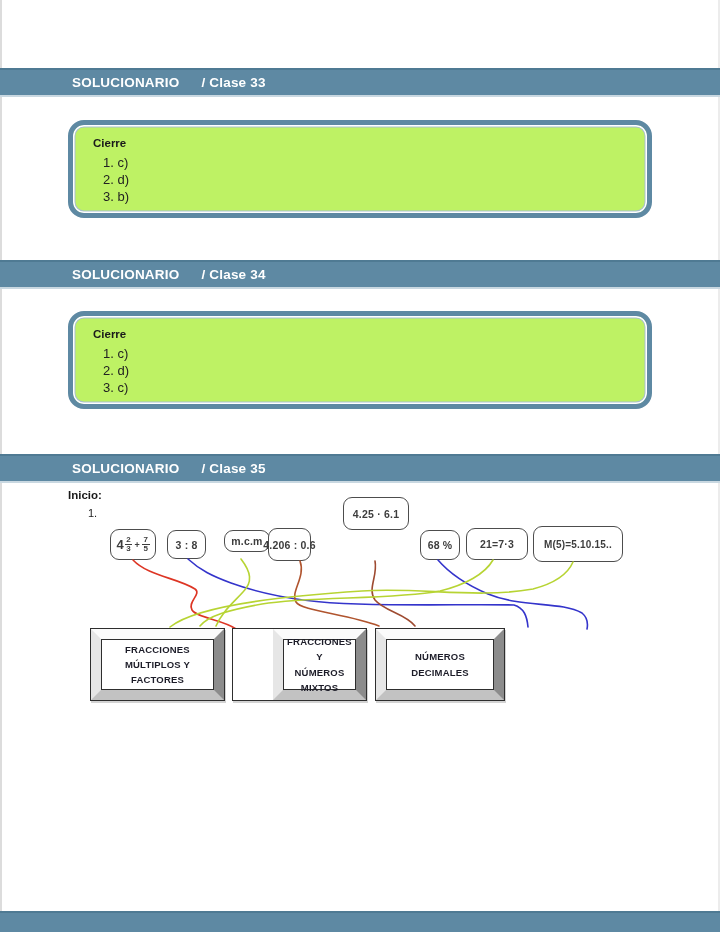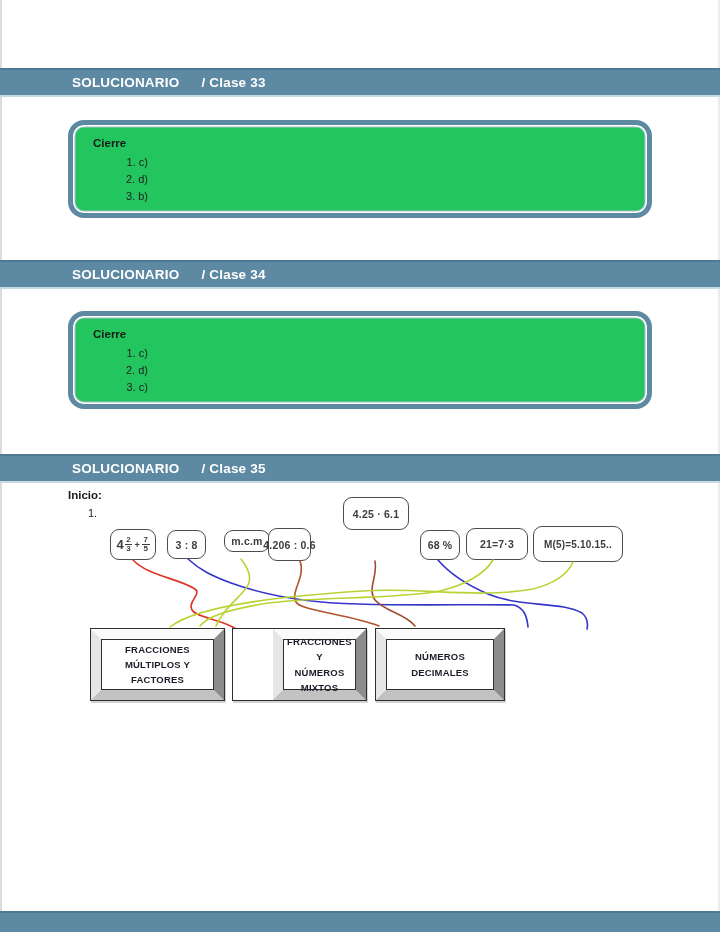--- a/index.html
+++ b/index.html
@@ -18,27 +18,27 @@
     box-sizing:border-box;display:flex;align-items:center;
     color:#ffffff;font-weight:bold;font-size:13.5px;padding-left:72px;
     letter-spacing:0.2px;
     gap:12px;
   }
   .bar .brand{margin-right:10px;}
 
   
   .answer-box{
     position:absolute;left:68px;width:584px;height:98px;box-sizing:border-box;
-    border:5px solid #5e89a3;border-radius:16px;background:#22c55e;
+    border:5px solid #5e89a3;border-radius:16px;background:#bef264;
     box-shadow:inset 0 0 0 1.5px #ffffff, inset 0 0 0 2.5px #a9c0cd;
   }
   .answer-heading{
     position:absolute;left:20px;top:12px;font-weight:bold;font-size:11.5px;color:#1a1a1a;
   }
-  .answer-items{position:absolute;left:53px;top:29px;font-size:11px;color:#222222;line-height:17px;text-align:right;}
+  .answer-items{position:absolute;left:30px;top:29px;font-size:13px;color:#222222;line-height:17px;}
 
   .inicio-heading{position:absolute;left:68px;top:489px;font-weight:bold;font-size:11.5px;color:#1a1a1a;}
   .inicio-number{position:absolute;left:88px;top:507px;font-size:11px;color:#222222;}
 
   
   .expr{
     position:absolute;box-sizing:border-box;border:1.6px solid #4d4d4d;border-radius:9px;
     background:#ffffff;display:flex;align-items:center;justify-content:center;
     font-weight:bold;font-size:10.5px;color:#3d3d3d;letter-spacing:0.2px;white-space:nowrap;
   }

